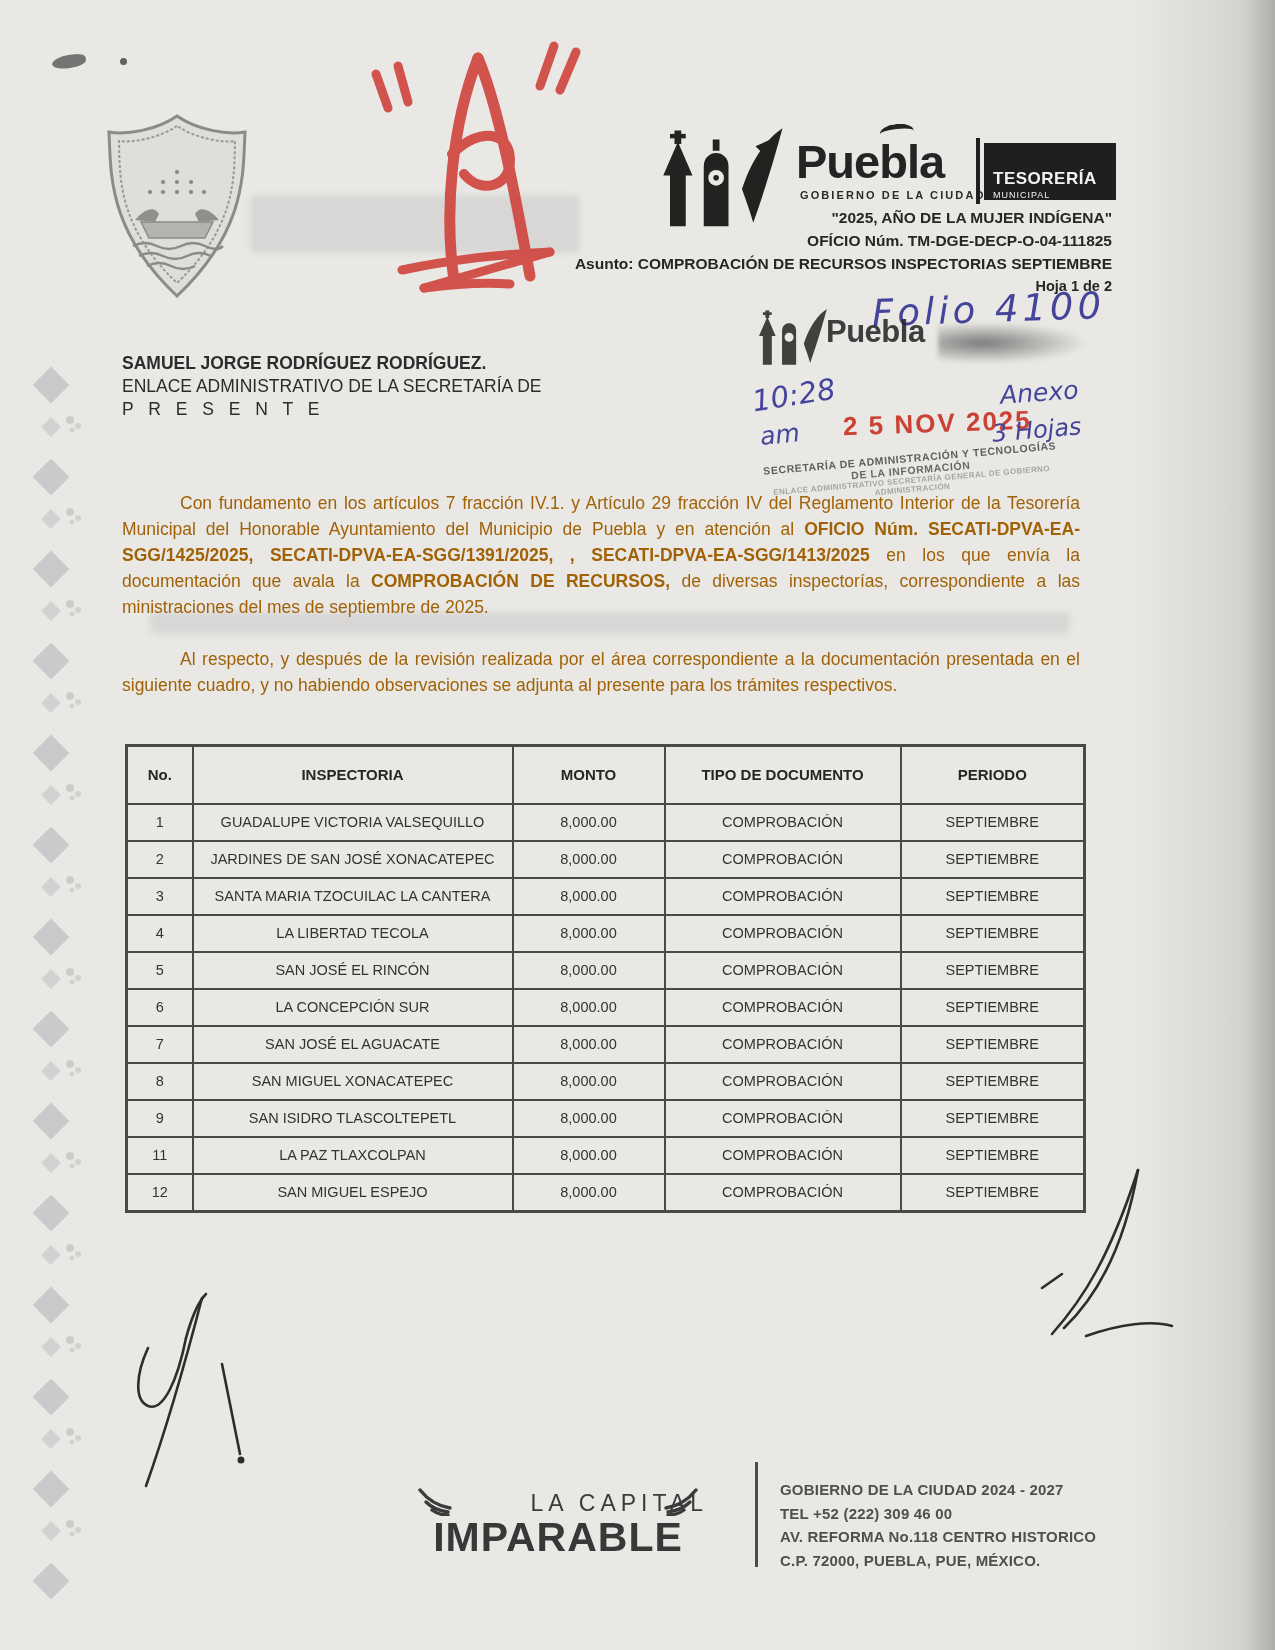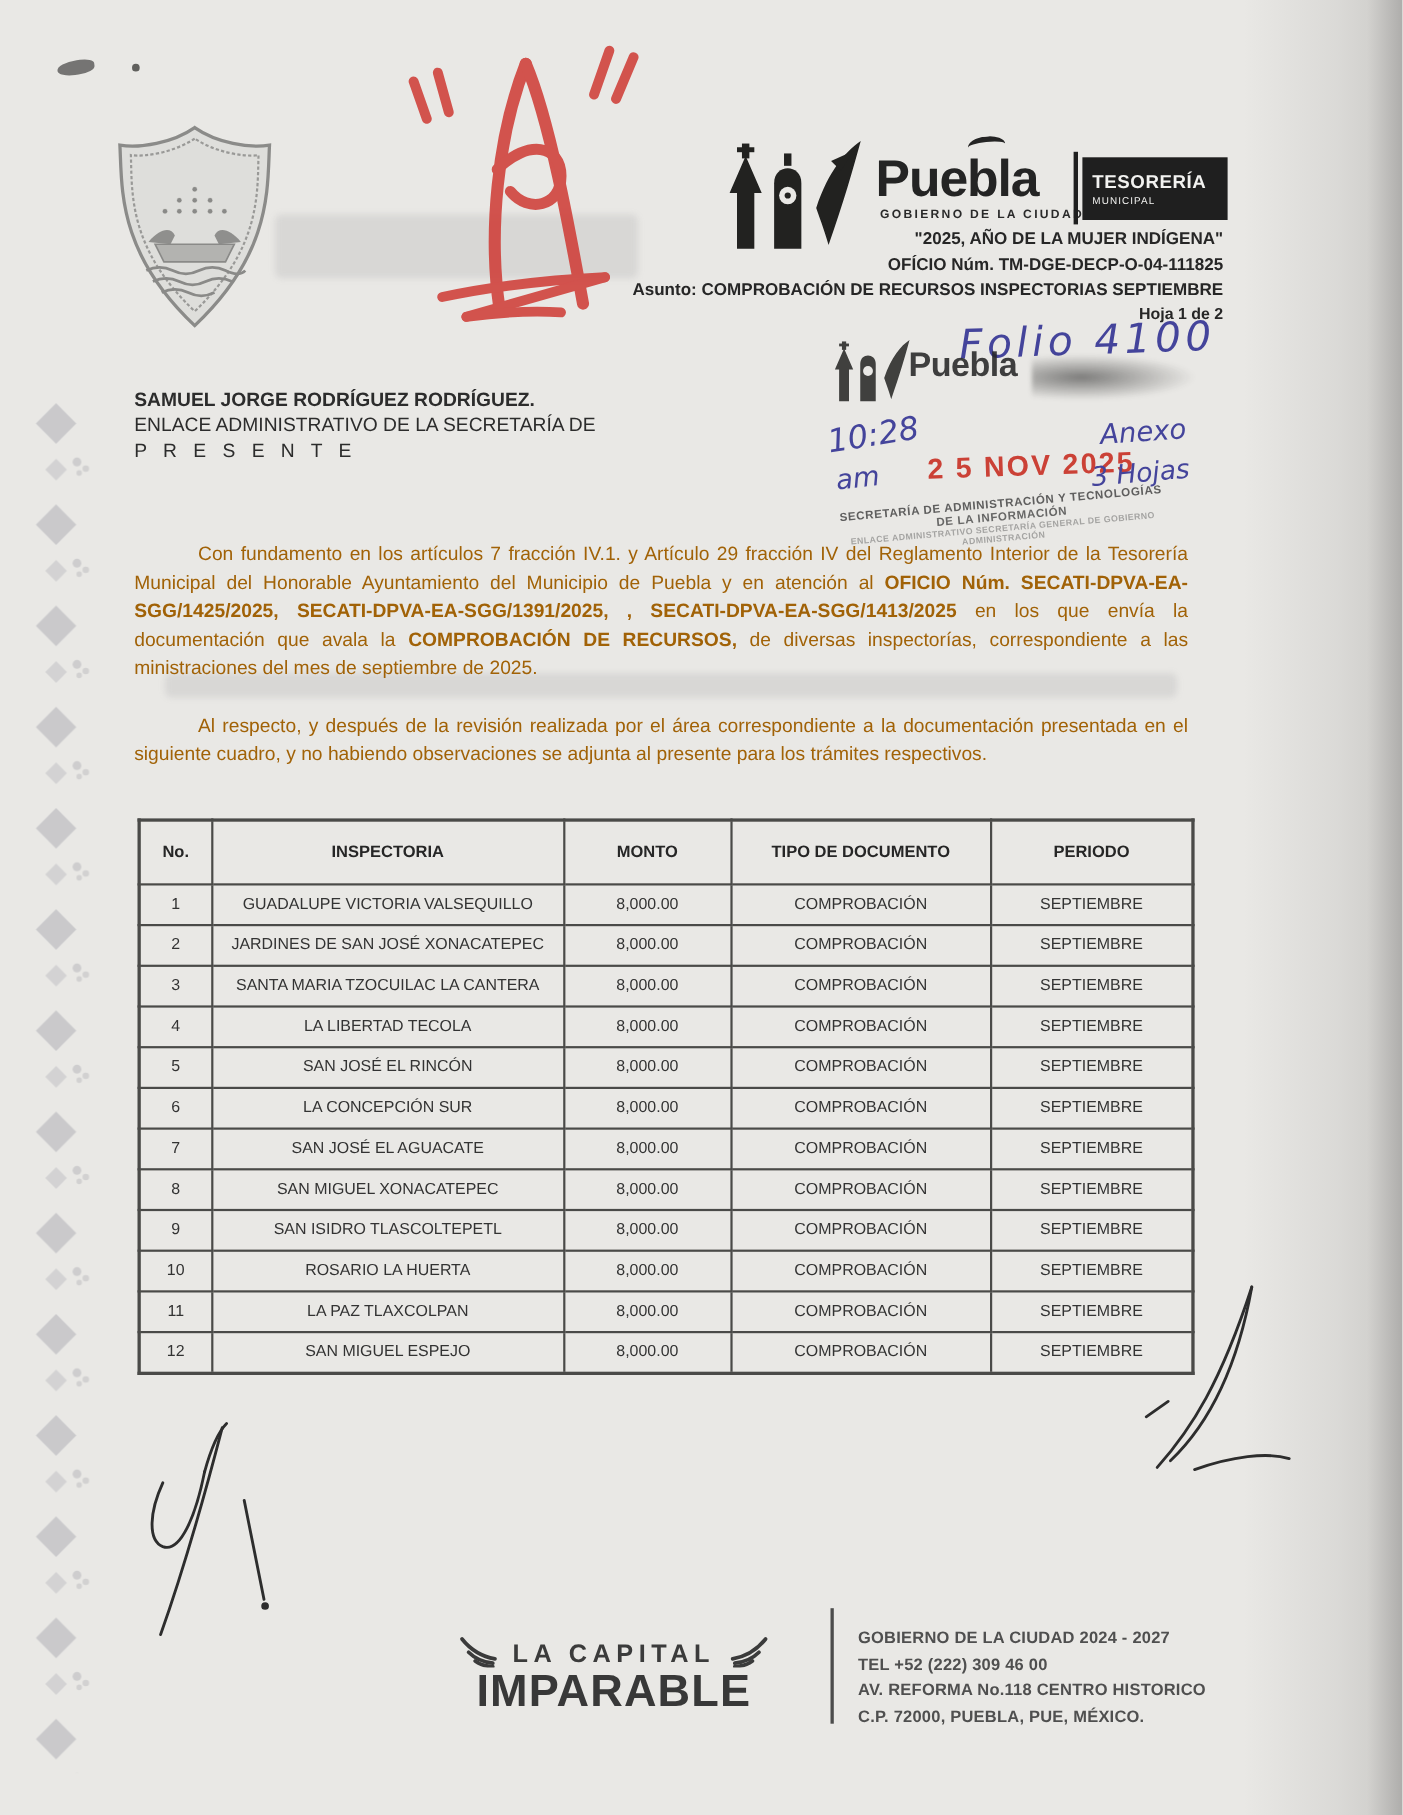--- a/index.html
+++ b/index.html
@@ -11,21 +11,21 @@
   .crease{left:1130px;top:0;width:115px;height:1650px;background:linear-gradient(90deg,rgba(0,0,0,0) 0%,rgba(90,90,88,.10) 75%,rgba(90,90,88,.16) 100%);}
   .smudge1{left:52px;top:55px;width:34px;height:13px;background:#4e4e4c;border-radius:60% 40% 50% 50%;opacity:.75;transform:rotate(-8deg);}
   .smudge2{left:120px;top:58px;width:7px;height:7px;background:#3d3d3b;border-radius:50%;opacity:.8;}
   .ghost{background:rgba(110,110,118,.14);filter:blur(3px);border-radius:6px;}
   
   .brand-word{left:796px;top:134px;font-size:47px;font-weight:700;letter-spacing:-1px;color:#242424;}
   .brand-tilde{left:880px;top:124px;width:34px;height:12px;border-top:5px solid #242424;border-radius:50%;transform:rotate(-6deg);}
   .brand-tag{left:800px;top:189px;font-size:11px;font-weight:700;letter-spacing:2.1px;color:#2a2a2a;}
   .brand-divider{left:976px;top:138px;width:4px;height:66px;background:#1f1f1f;}
   .dept-box{left:984px;top:143px;width:132px;height:57px;background:#1f1f1f;color:#f2f2f0;
-            display:flex;flex-direction:column;justify-content:center;padding-left:9px;box-sizing:border-box;}
+            display:flex;flex-direction:column;justify-content:flex-end;padding-left:9px;box-sizing:border-box;}
   .dept-box .l1{font-size:17px;font-weight:700;letter-spacing:.5px;}
   .dept-box .l2{font-size:9px;font-weight:400;letter-spacing:1px;margin-top:1px;}
   .hdr-lines{right:163px;top:206px;text-align:right;line-height:23px;font-weight:700;color:#262626;}
   .hdr-lines .l{font-size:15.5px;}
   .hdr-lines .small{font-size:14.5px;}
   
   .hand{font-family:"DejaVu Sans",sans-serif;font-style:italic;color:#44449b;}
   .folio{left:872px;top:288px;font-size:37px;letter-spacing:4px;transform:rotate(-2deg);}
   .time1{left:752px;top:378px;font-size:29px;transform:rotate(-9deg);}
   .time2{left:760px;top:420px;font-size:25px;transform:rotate(-6deg);}
@@ -53,21 +53,21 @@
   .seg-b{font-weight:700;}
   
   .tblwrap{left:125px;top:744px;width:958px;}
   table{border-collapse:collapse;width:958px;table-layout:fixed;}
   td,th{border:2px solid #4a4a48;font-size:14.5px;text-align:center;vertical-align:middle;
         padding:2px 6px;color:#333;line-height:16.5px;overflow:hidden;}
   th{font-size:15px;font-weight:700;height:52px;color:#262626;}
   tr.r{height:37px;}
   table{border:3px solid #4a4a48;}
   
-  .cap-line{left:408px;top:1490px;width:300px;text-align:center;font-size:23px;font-weight:700;
+  .cap-line{left:408px;top:1490px;width:300px;text-align:right;font-size:23px;font-weight:400;
             letter-spacing:5px;color:#3b3b3b;}
   .imp-line{left:408px;top:1514px;width:300px;text-align:center;font-size:41px;font-weight:700;
             letter-spacing:1px;color:#383838;}
   .foot-divider{left:755px;top:1462px;width:3px;height:105px;background:#4c4c4c;}
   .foot-info{left:780px;top:1478px;font-size:15px;font-weight:700;line-height:23.5px;color:#4f4f4f;letter-spacing:.2px;}
 </style>
 </head>
 <body>
 
 <div class="page">
@@ -272,27 +272,20 @@
             <td>SEPTIEMBRE</td>
           </tr>
       <tr class="r">
             <td>9</td>
             <td>SAN ISIDRO TLASCOLTEPETL</td>
             <td>8,000.00</td>
             <td>COMPROBACIÓN</td>
             <td>SEPTIEMBRE</td>
           </tr>
       <tr class="r">
-            <td>10</td>
-            <td>ROSARIO LA HUERTA</td>
-            <td>8,000.00</td>
-            <td>COMPROBACIÓN</td>
-            <td>SEPTIEMBRE</td>
-          </tr>
-      <tr class="r">
             <td>11</td>
             <td>LA PAZ TLAXCOLPAN</td>
             <td>8,000.00</td>
             <td>COMPROBACIÓN</td>
             <td>SEPTIEMBRE</td>
           </tr>
       <tr class="r">
             <td>12</td>
             <td>SAN MIGUEL ESPEJO</td>
             <td>8,000.00</td>

